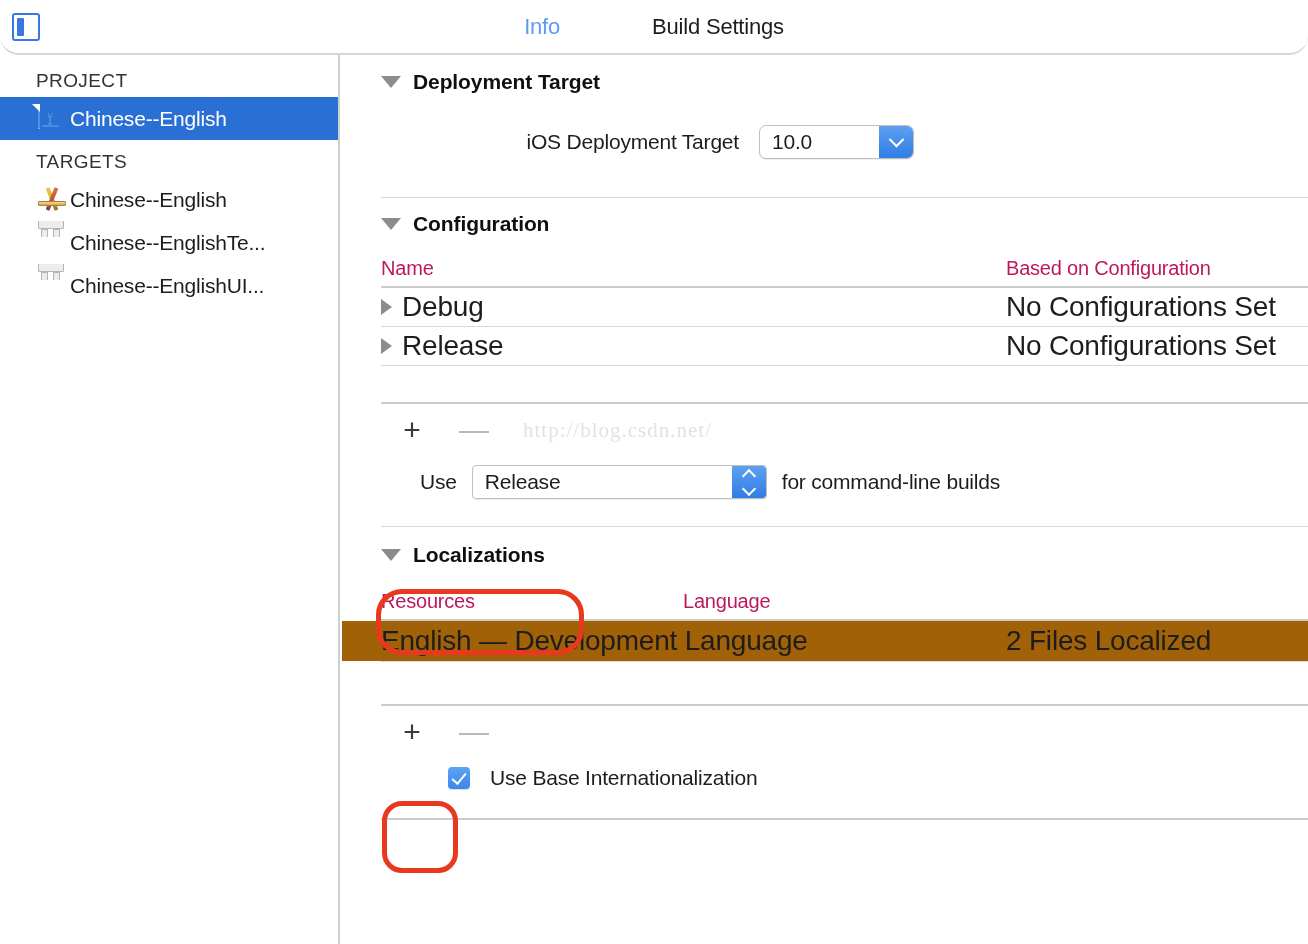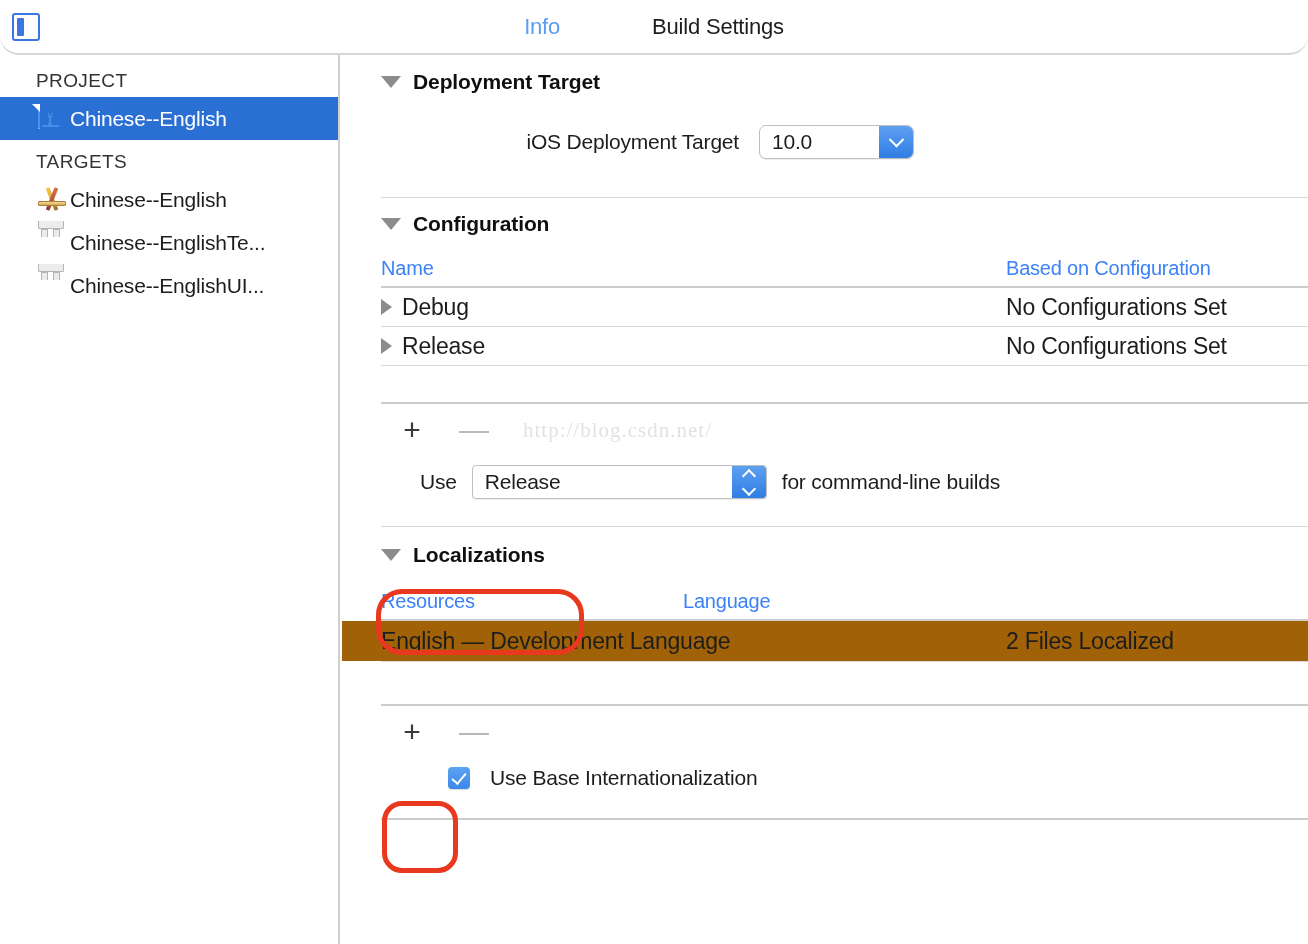--- a/index.html
+++ b/index.html
@@ -304,30 +304,30 @@
 
   
   .tbl-head {
     display: flex;
     align-items: center;
     padding-left: 39px;
     height: 36px;
   }
   .tbl-head .col {
     font-size: 20px;
-    color: #3b82f6;
+    color: #be185d;
     letter-spacing: -0.2px;
     white-space: nowrap;
   }
   .tbl-row {
     display: flex;
     align-items: center;
     padding-left: 39px;
     height: 38px;
-    font-size: 23px;
+    font-size: 28px;
     color: #1d1d1d;
     letter-spacing: -0.2px;
   }
   .tbl-row.shaded { background: #a16207; }
   .col-name { width: 625px; display: flex; align-items: center; gap: 10px; white-space: nowrap; }
   .col-based { flex: 1; white-space: nowrap; }
 
   
   .addrem {
     position: relative;

